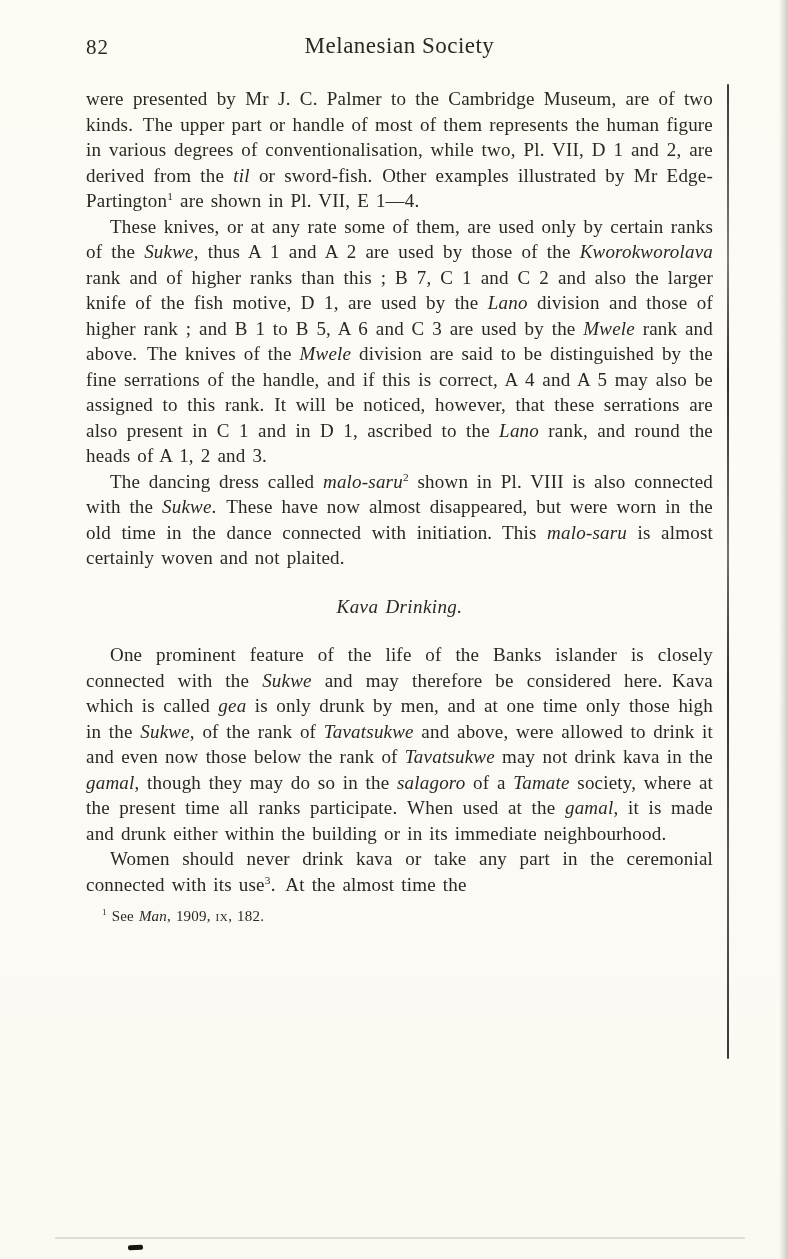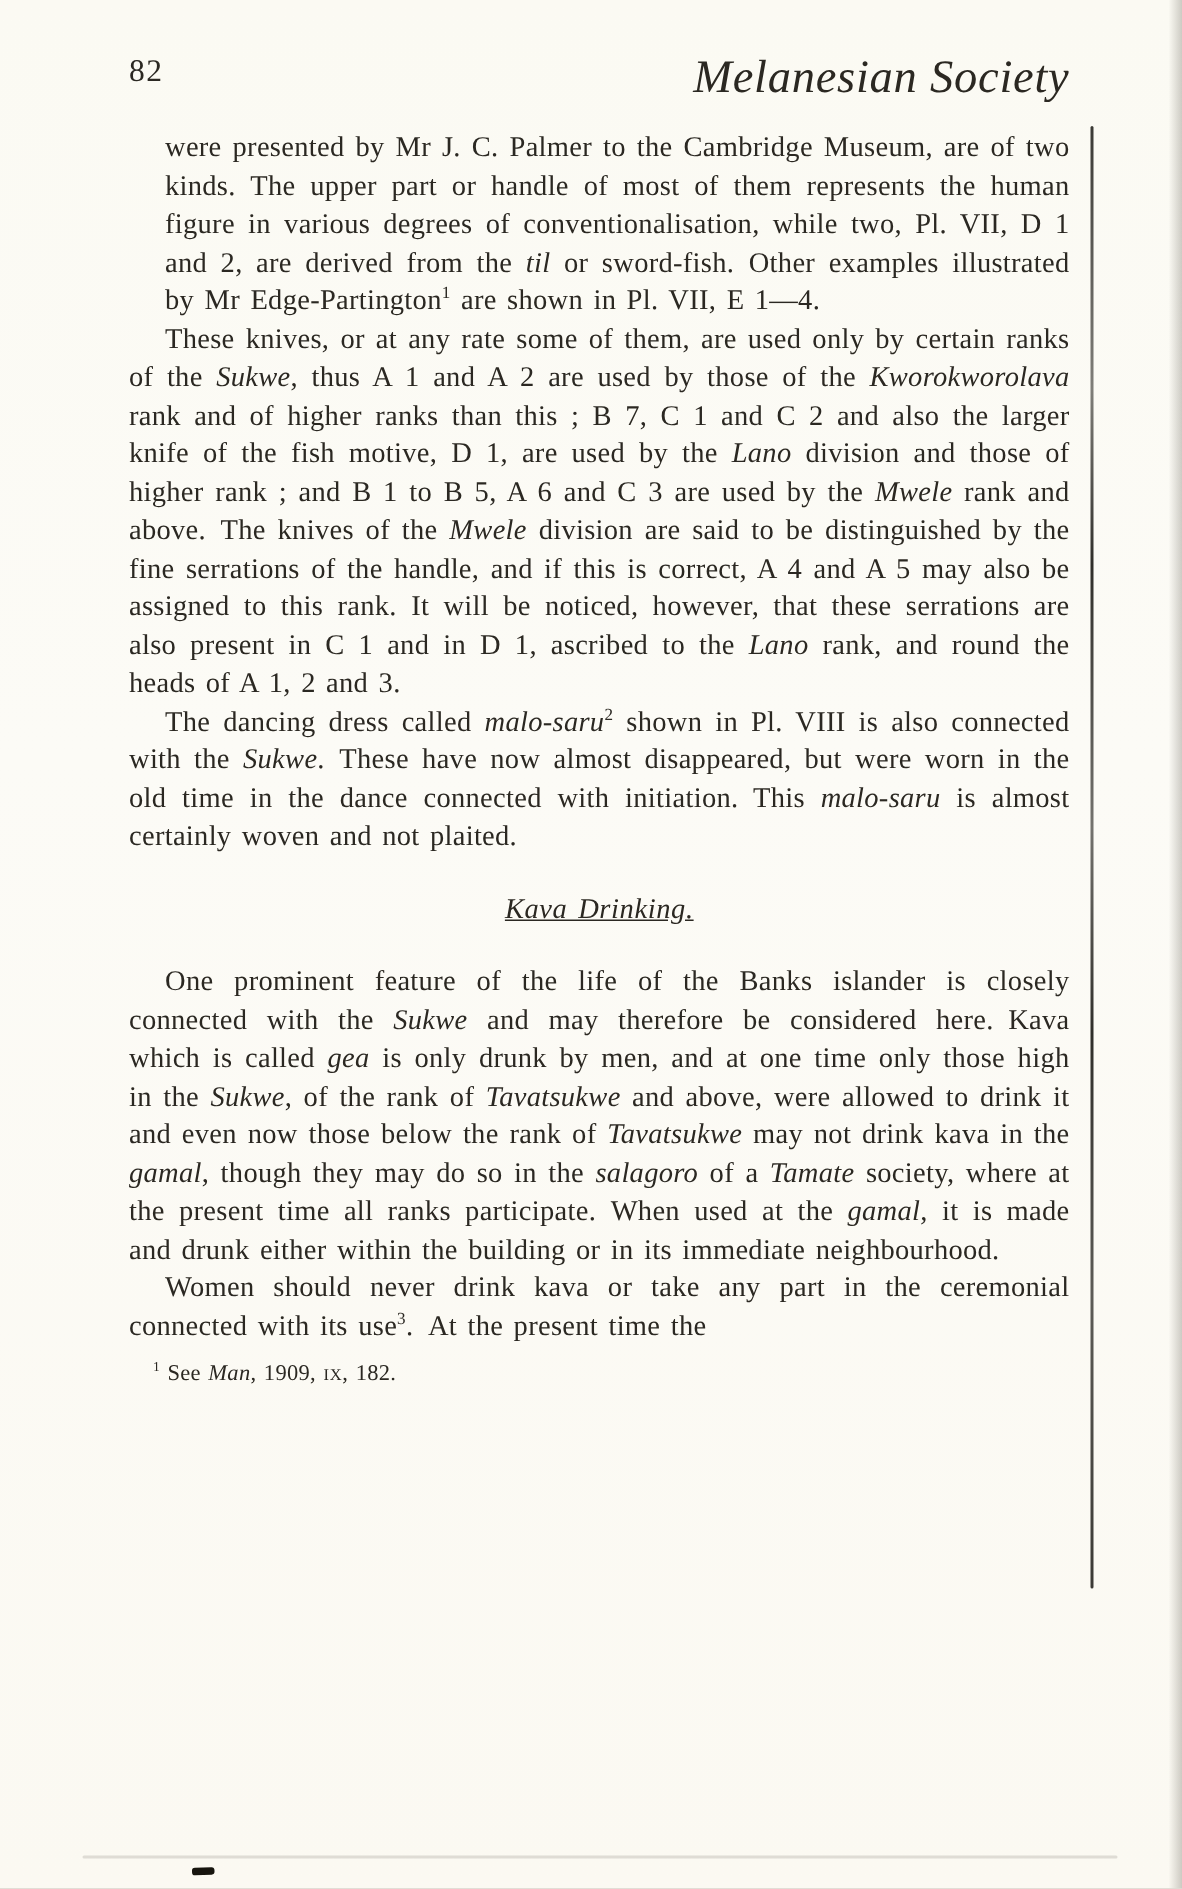--- a/index.html
+++ b/index.html
@@ -22,49 +22,47 @@
     height: 30px;
   }
   .page-number {
     position: absolute;
     left: 0;
     top: 2px;
     font-size: 21px;
     letter-spacing: 1px;
   }
   .running-title {
-    text-align: right;
-    font-style: italic;
-    font-size: 31px;
+    text-align: center;
+    font-size: 23px;
     letter-spacing: 0.5px;
   }
   .text-block {
     position: absolute;
     top: 86px;
     left: 86px;
     width: 627px;
     font-size: 19px;
     line-height: 25.5px;
     text-align: justify;
     word-spacing: 2px;
     letter-spacing: 0.2px;
   }
   p.para { margin: 0; text-indent: 24px; }
-  p.para.no-indent { text-indent: 0; margin-left: 24px; }
+  p.para.no-indent { text-indent: 0; }
   .it { font-style: italic; }
   .sc { font-variant: small-caps; letter-spacing: 0.5px; }
   sup { font-size: 60%; vertical-align: super; line-height: 0; }
   .section-heading {
     margin: 23px 0 23px 0;
     text-align: center;
     font-style: italic;
     font-weight: normal;
     font-size: 19px;
     letter-spacing: 0.4px;
-    text-decoration: underline;
   }
   .footnotes {
     margin-top: 10px;
     font-size: 15px;
     line-height: 18.8px;
     text-align: justify;
     word-spacing: 1px;
   }
   .footnote { margin: 0; text-indent: 16px; }
   .footnote.hanging { text-indent: 16px; }
@@ -120,21 +118,21 @@
     <span class="page-number">82</span>
     <div class="running-title">Melanesian Society</div>
   </div>
 
   <div class="text-block">
     <p class="para no-indent"><span>were presented by Mr J. C. Palmer to the Cambridge Museum, are of two kinds. The upper part or handle of most of them represents the human figure in various degrees of conventionalisation, while two, Pl. VII, D 1 and 2, are derived from the </span><span class="it">til</span><span> or sword-fish. Other examples illustrated by Mr Edge-Partington</span><sup>1</sup><span> are shown in Pl. VII, E 1—4.</span></p>
     <p class="para"><span>These knives, or at any rate some of them, are used only by certain ranks of the </span><span class="it">Sukwe</span><span>, thus A 1 and A 2 are used by those of the </span><span class="it">Kworokworolava</span><span> rank and of higher ranks than this ; B 7, C 1 and C 2 and also the larger knife of the fish motive, D 1, are used by the </span><span class="it">Lano</span><span> division and those of higher rank ; and B 1 to B 5, A 6 and C 3 are used by the </span><span class="it">Mwele</span><span> rank and above. The knives of the </span><span class="it">Mwele</span><span> division are said to be distinguished by the fine serrations of the handle, and if this is correct, A 4 and A 5 may also be assigned to this rank. It will be noticed, however, that these serrations are also present in C 1 and in D 1, ascribed to the </span><span class="it">Lano</span><span> rank, and round the heads of A 1, 2 and 3.</span></p>
     <p class="para"><span>The dancing dress called </span><span class="it">malo-saru</span><sup>2</sup><span> shown in Pl. VIII is also connected with the </span><span class="it">Sukwe</span><span>. These have now almost disappeared, but were worn in the old time in the dance connected with initiation. This </span><span class="it">malo-saru</span><span> is almost certainly woven and not plaited.</span></p>
     <h3 class="section-heading">Kava Drinking.</h3>
     <p class="para"><span>One prominent feature of the life of the Banks islander is closely connected with the </span><span class="it">Sukwe</span><span> and may therefore be considered here. Kava which is called </span><span class="it">gea</span><span> is only drunk by men, and at one time only those high in the </span><span class="it">Sukwe</span><span>, of the rank of </span><span class="it">Tavatsukwe</span><span> and above, were allowed to drink it and even now those below the rank of </span><span class="it">Tavatsukwe</span><span> may not drink kava in the </span><span class="it">gamal</span><span>, though they may do so in the </span><span class="it">salagoro</span><span> of a </span><span class="it">Tamate</span><span> society, where at the present time all ranks participate. When used at the </span><span class="it">gamal</span><span>, it is made and drunk either within the building or in its immediate neighbourhood.</span></p>
-    <p class="para"><span>Women should never drink kava or take any part in the ceremonial connected with its use</span><sup>3</sup><span>. At the present time the</span></p>
+    <p class="para"><span>Women should never drink kava or take any part in the ceremonial connected with its use</span><sup>3</sup><span>. At the almost time the</span></p>
 
     <div class="footnotes">
       <p class="footnote"><sup>1</sup><span> See </span><span class="it">Man</span><span>, 1909, </span><span class="sc">ix</span><span>, 182.</span></p>
     </div>
   </div>
 
   <div class="binding-shadow-line"></div>
   <div class="right-edge-shadow"></div>
   <div class="bottom-edge-line"></div>
   <div class="ink-smudge"></div>

